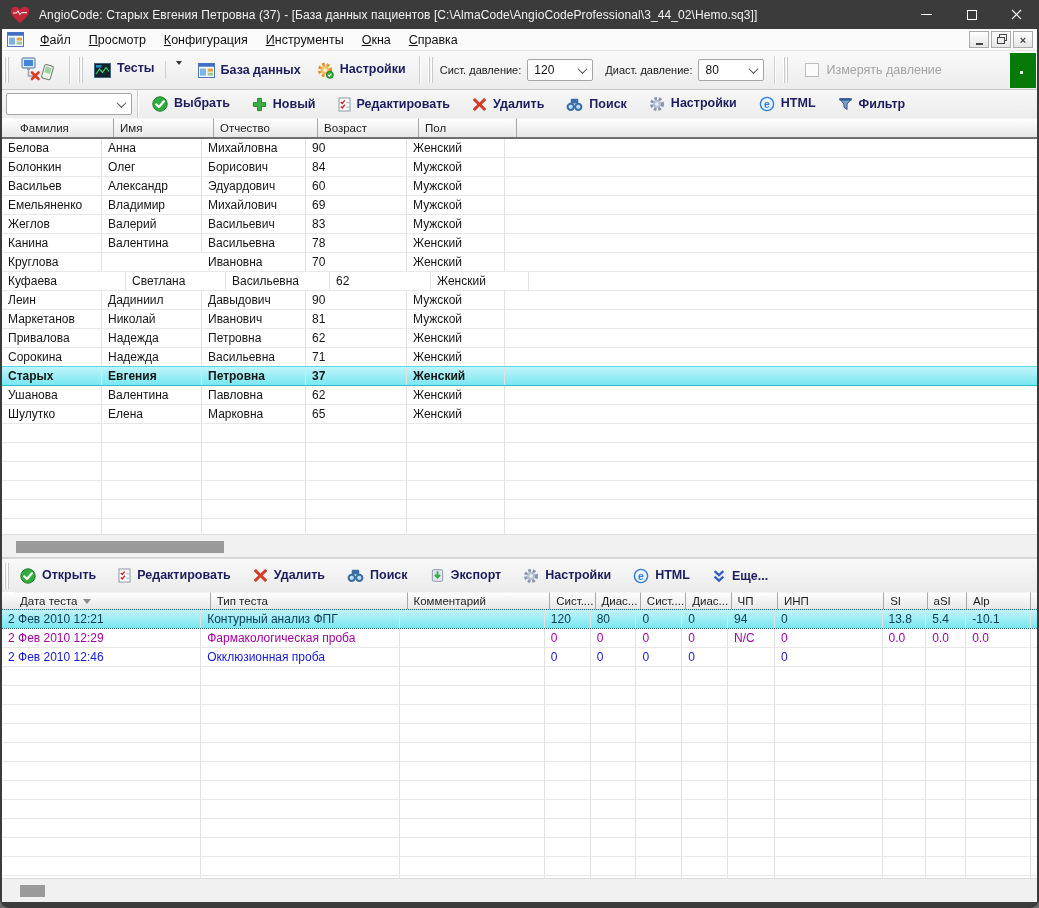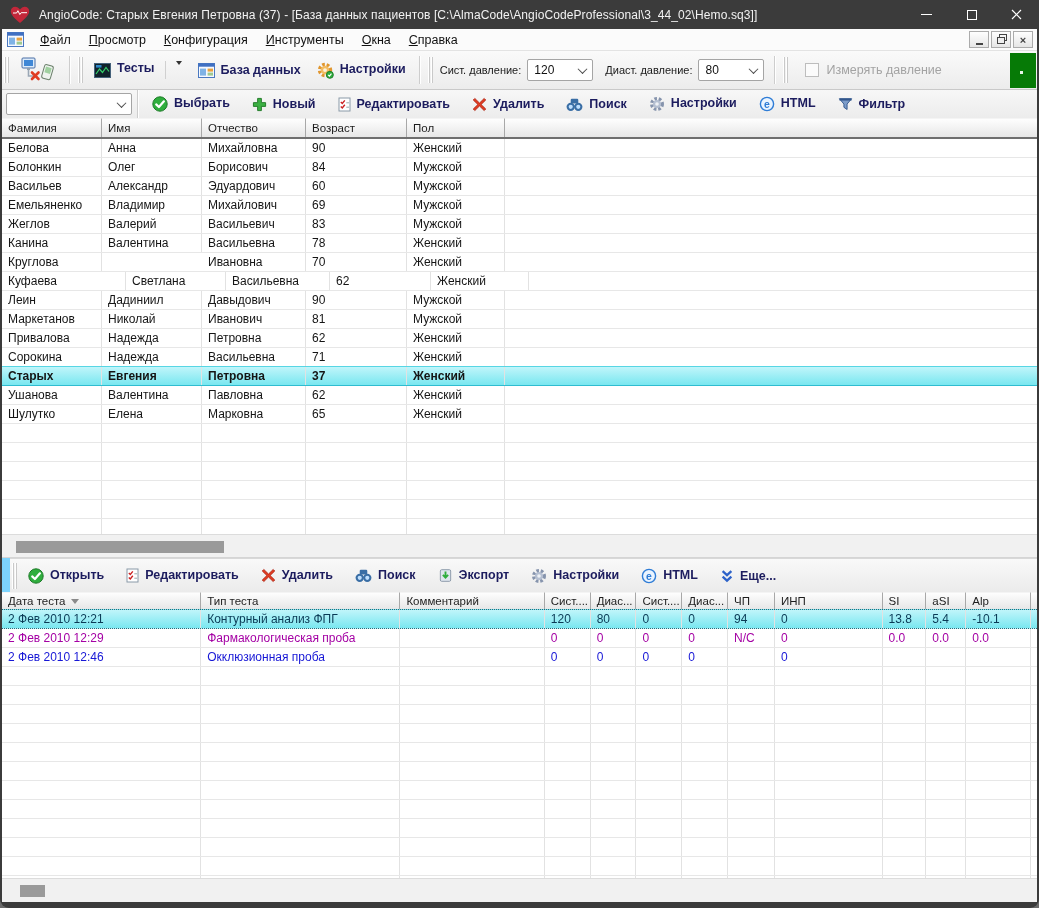--- a/index.html
+++ b/index.html
@@ -58,21 +58,21 @@
   .status-indicator { position:absolute; right:1px; top:2px; width:26px; height:35px; background:#067a06; }
   .status-indicator::after { content:""; position:absolute; left:10px; top:18px; width:3px; height:3px; background:#e8f5e8; }
   
   .ptoolbar { position:absolute; top:61px; left:0; right:0; height:28px;
     background:linear-gradient(#f7f7f7,#ececec); display:flex; align-items:center; }
   .ptoolbar .combo.wide { width:126px; margin-left:4px; }
   
   .grid { position:absolute; left:0; right:0; background:#fff; overflow:hidden; }
   .pgrid { top:89px; height:416px; }
   .tgrid { top:563px; height:286px; }
-  .ghead { display:flex; border-bottom:2px solid #6f6f6f; background:linear-gradient(#ffffff,#e7e7e7); }
+  .ghead { display:flex; border-bottom:2px solid #6f6f6f; background:linear-gradient(#ffffff,#e7e7e7);padding-left:12px; }
   .tgrid .ghead { border-bottom:1px solid #777; }
   .hcell { height:19px; line-height:18px; font-size:11.5px; color:#1d1d1d; padding-left:6px;
     border-right:1px solid #a8a8a8; border-top:1px solid #f4f4f4; display:flex; align-items:center; gap:6px; overflow:hidden; white-space:nowrap; }
   .tgrid .hcell { height:17px; line-height:16px; }
   .hfill { flex:1; border-right:none; }
   .sort-caret { width:0; height:0; border-left:4px solid transparent; border-right:4px solid transparent;
     border-top:5px solid #8a8a8a; display:inline-block; margin-top:1px; }
   .grow { display:flex; height:19px; border-bottom:1px solid #e7e7e7; background:#fff; }
   .gcell { font-size:12px; color:#151515; padding-left:6px; line-height:18px;
     border-right:1px solid #e2e2e2; overflow:hidden; white-space:nowrap; }
@@ -85,21 +85,21 @@
   .tgrid .grow.blue .gcell { color:#1717d6; }
   
   .scrollband { position:absolute; left:0; right:0; height:24px; background:#f1f1f1;
     border-top:1px solid #dcdcdc; border-bottom:1px solid #d5d5d5; }
   .hscroll { top:505px; }
   .bscroll { top:849px; border-bottom:none; }
   .thumb { position:absolute; top:6px; height:12px; background:#9a9a9a; }
   .hscroll .thumb { left:14px; width:208px; }
   .bscroll .thumb { left:18px; width:25px; }
   
-  .ttoolbar { position:absolute; top:529px; left:8px; right:0; height:34px;
+  .ttoolbar { position:absolute; top:529px; left:0; right:0; height:34px;
     background:linear-gradient(#f9f9f9,#ebebeb); border-top:1px solid #d8d8d8;
     display:flex; align-items:center; }
 </style>
 </head>
 <body>
 
 <div class="window">
 
   <div class="titlebar">
     <span class="logo icon">

